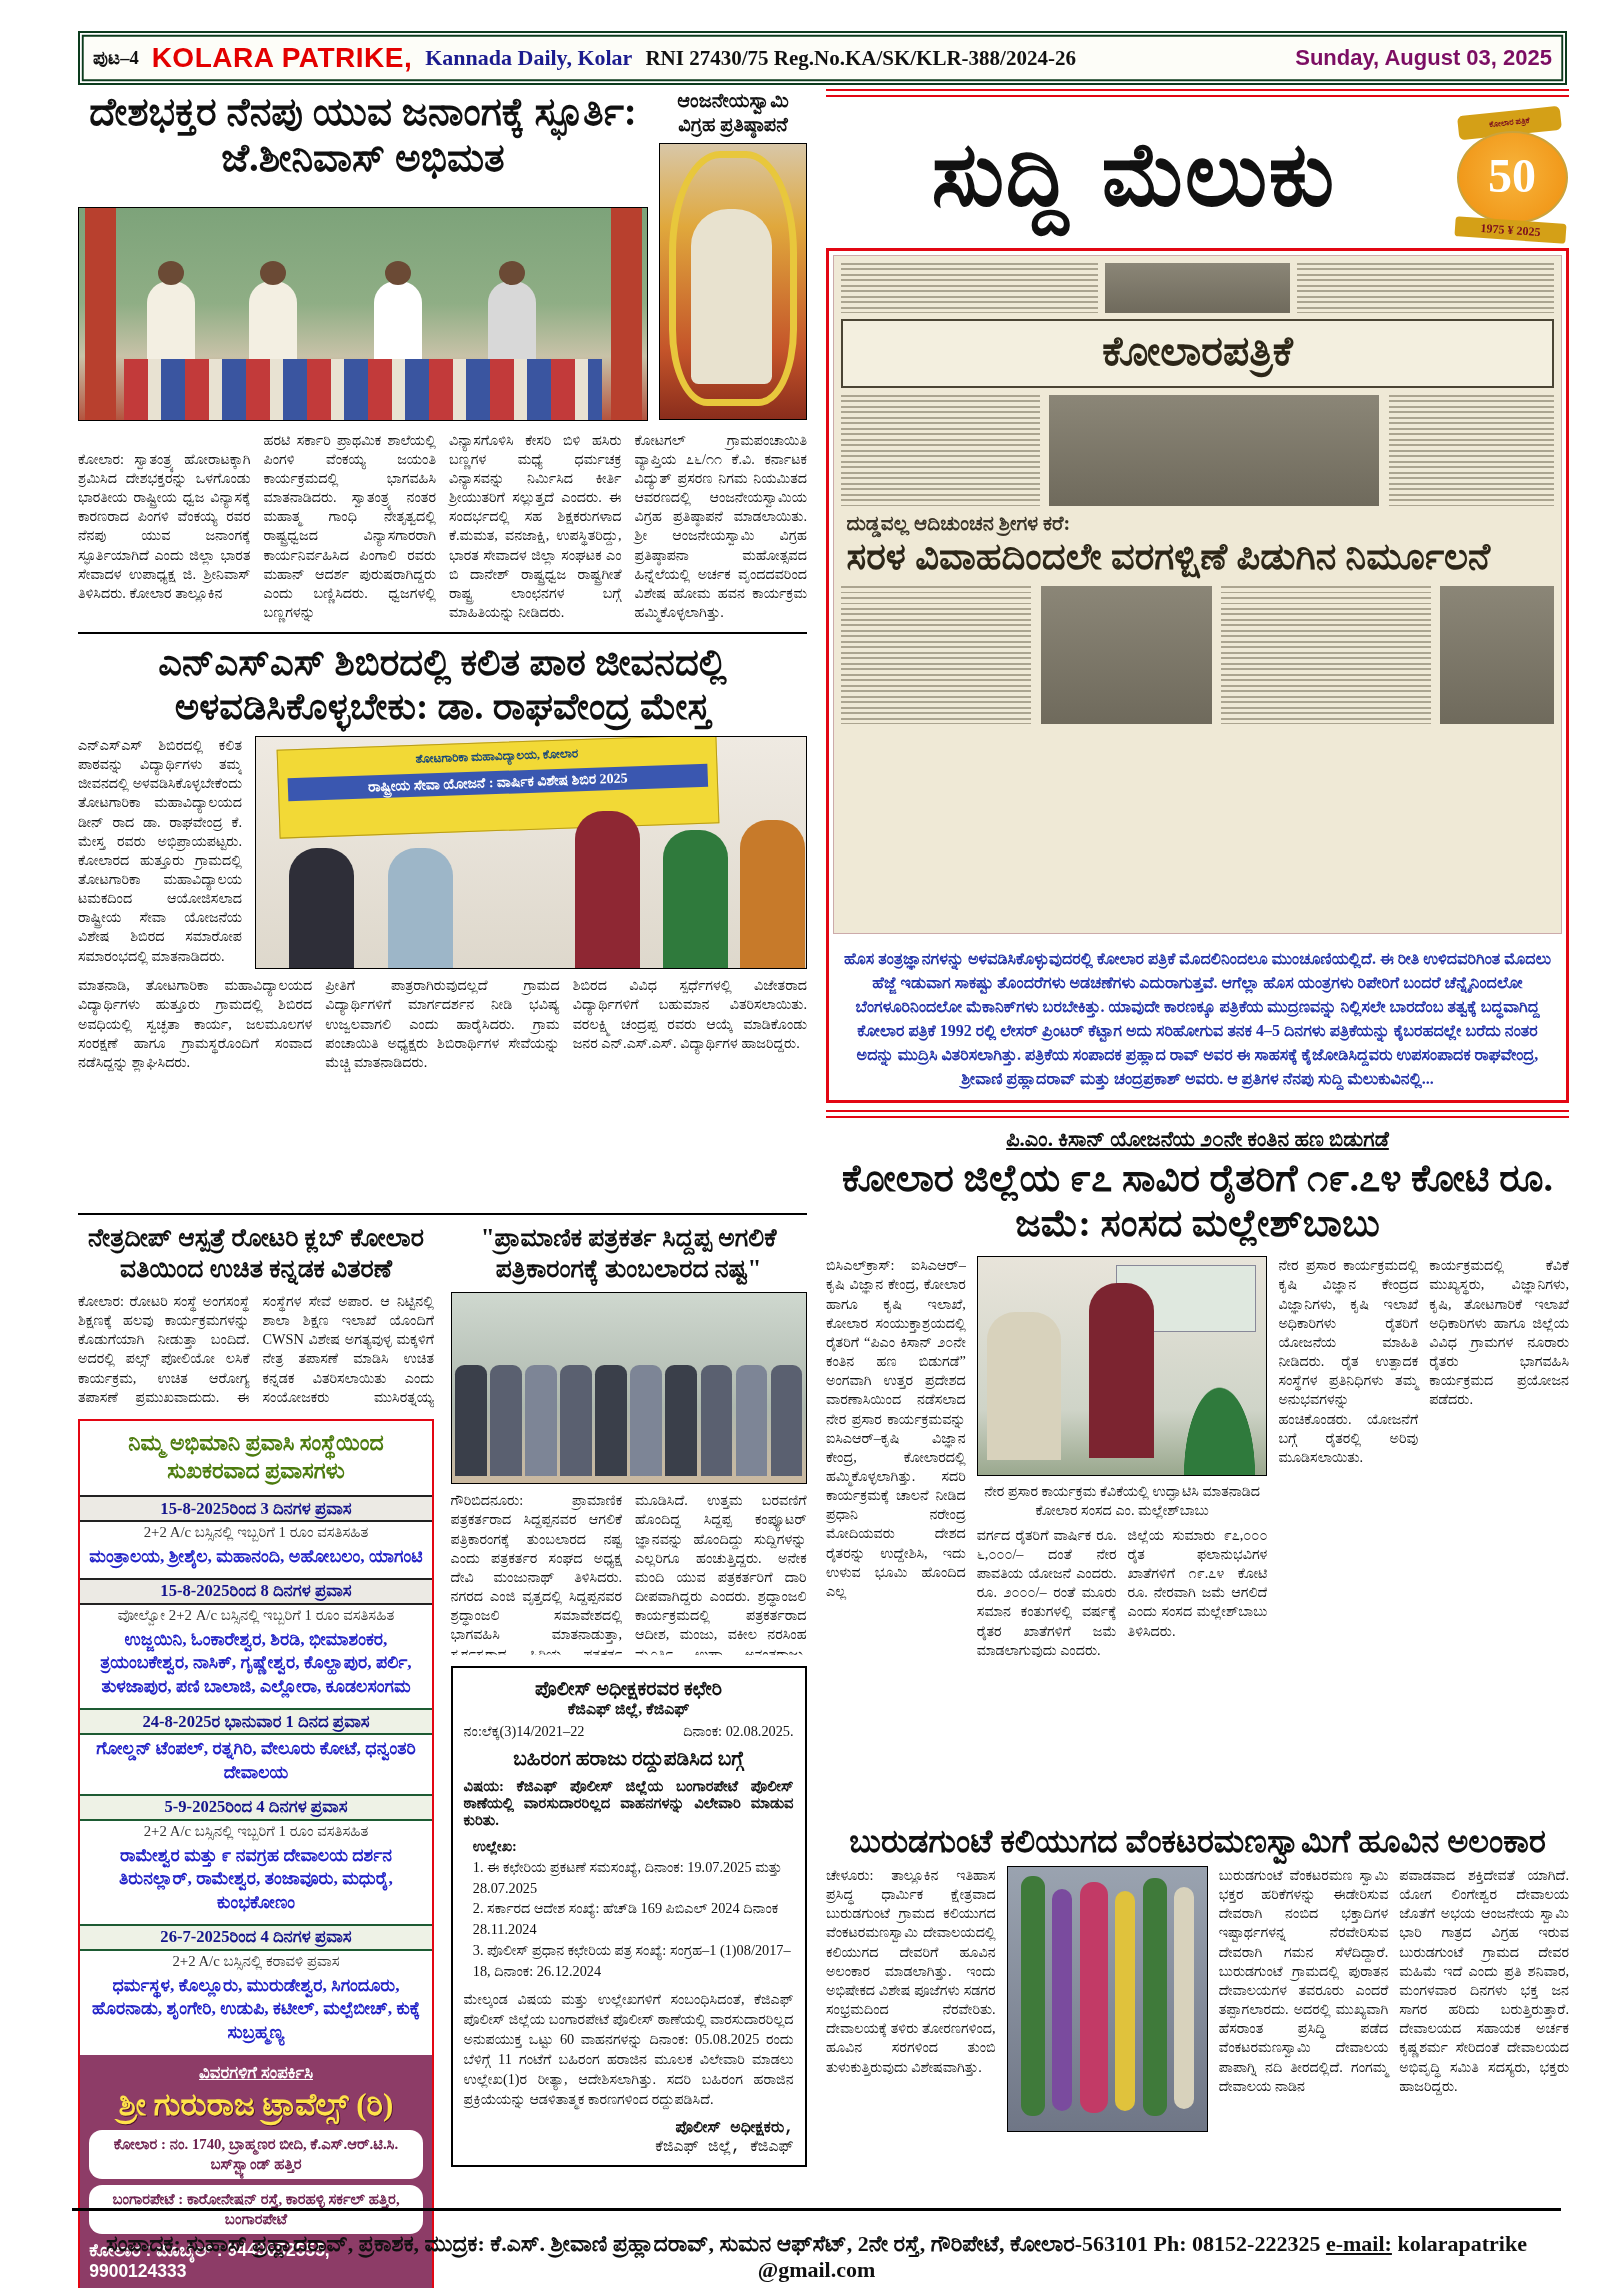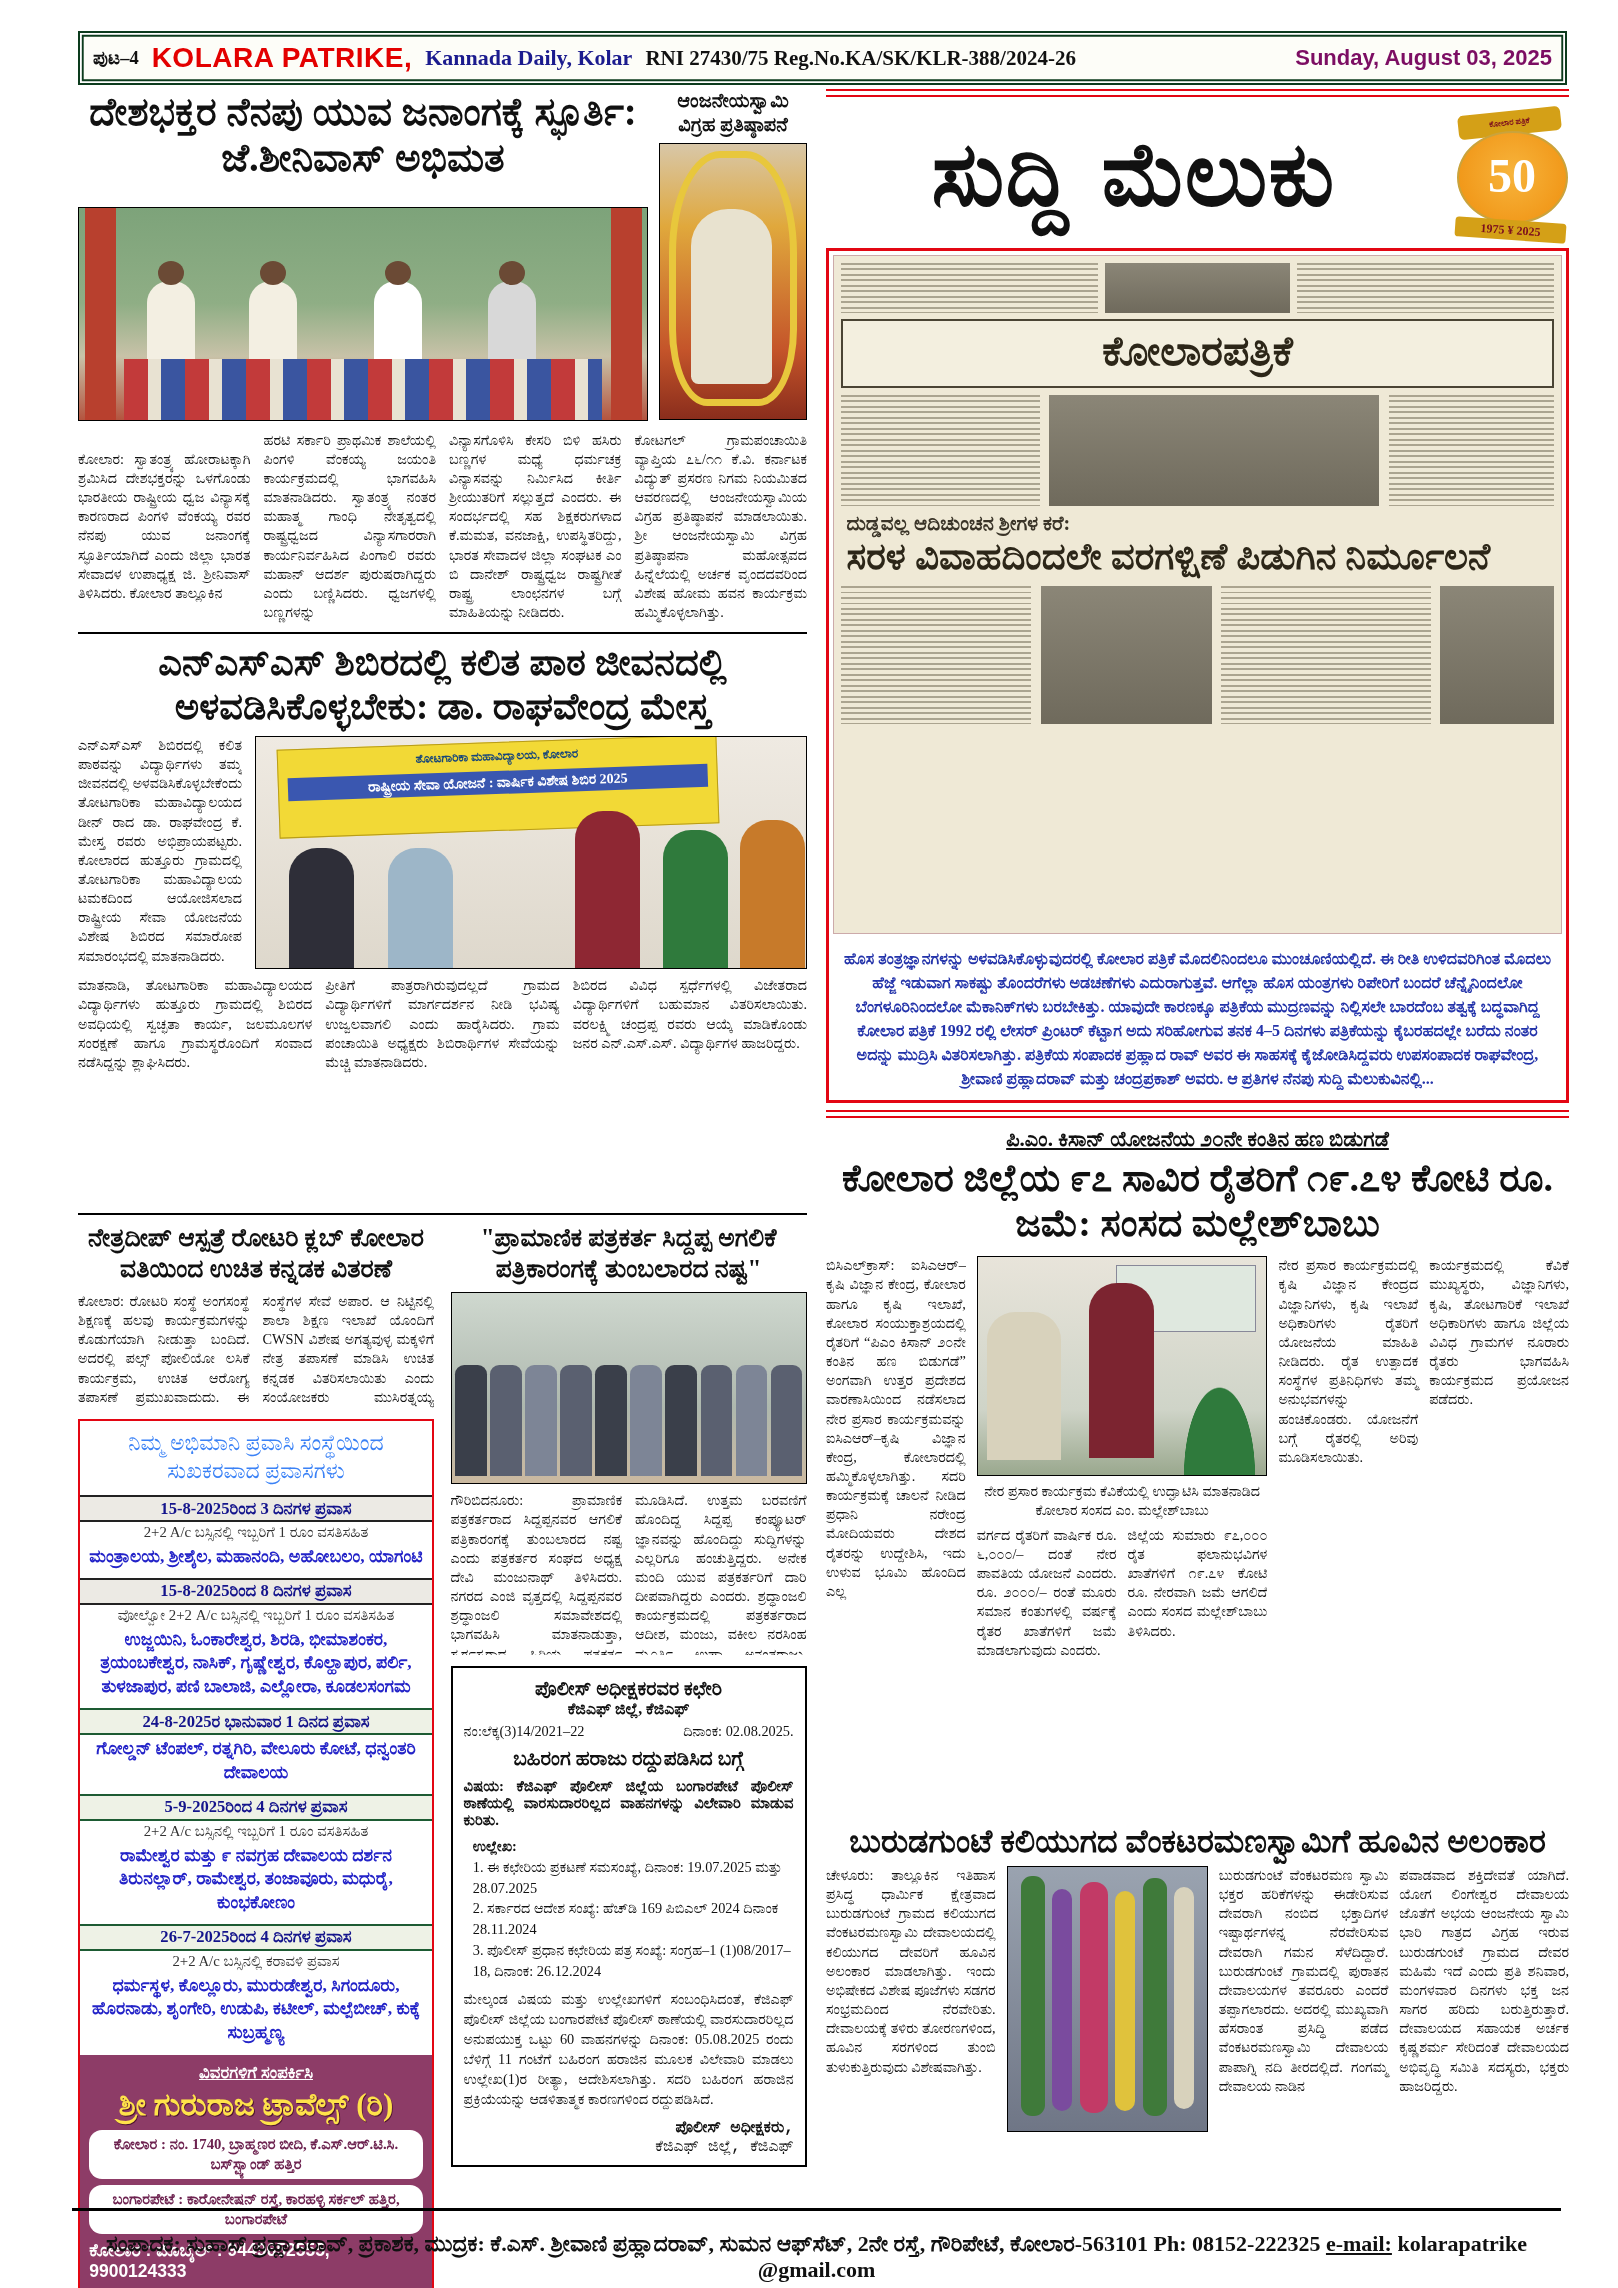--- a/index.html
+++ b/index.html
@@ -50,21 +50,21 @@
   .subL{width:356px;}
   .subR{width:356px;}
   .h3{font-size:25px;font-weight:bold;text-align:center;line-height:1.25;}
   .ph-a4{height:192px;background:linear-gradient(180deg,#cfd8cf,#aeb8ae 60%,#cbb9a0);}
   .ph-a4 .row{position:absolute;left:3.7px;right:3.7px;bottom:7.4px;height:111px;display:flex;gap:3.7px;}
   .ph-a4 .row i{flex:1;background:#3a3f4a;border-radius:9.2px 9.2px 0 0;}
   .ph-a4 .row i:nth-child(2n){background:#5a6070;}
   .ph-a4 .row i:nth-child(3n){background:#7d8596;}
   
   .ad{border:2.8px solid #e30613;margin-top:9.2px;background:#fff;}
-  .ad .t1{color:#3b82f6;font-weight:normal;font-size:22px;text-align:center;line-height:1.3;padding:7.4px 3.7px 1.8px;}
+  .ad .t1{color:#4d7c0f;font-weight:bold;font-size:22px;text-align:center;line-height:1.3;padding:7.4px 3.7px 1.8px;}
   .ad .sec{border-top:2.8px solid #222;border-bottom:2.8px solid #222;background:#eceae4;text-align:center;font-size:16.6px;padding:1.8px 0;margin-top:7.4px;}
   .ad .sec.g{border-color:#1d5b33;background:#eef2e6;}
   .ad .sec b{color:#14148c;}
   .ad .note{text-align:center;font-size:14.8px;color:#333;padding:1.8px 0;}
   .ad .places{color:#2323c8;font-weight:bold;text-align:center;font-size:17.5px;line-height:1.35;padding:1.8px 5.5px;}
   .ad .contact{background:#8d3c67;color:#fff;margin-top:9.2px;padding:7.4px 9.2px 11px;text-align:center;}
   .ad .contact .ch{text-decoration:underline;font-weight:bold;font-size:16.6px;}
   .ad .contact .ag{color:#ffe24a;font-size:31px;font-weight:bold;margin:3.7px 0 7.4px;text-shadow:0.9px 0.9px 0 #4d1230;}
   .ad .contact .box{background:#fff;color:#6d2350;font-weight:bold;font-size:14.8px;border-radius:13px;padding:5.5px 7.4px;margin:5.5px 0;line-height:1.3;}
   .ad .contact .ph{font-size:15.7px;font-weight:bold;text-align:left;margin-top:5.5px;}

